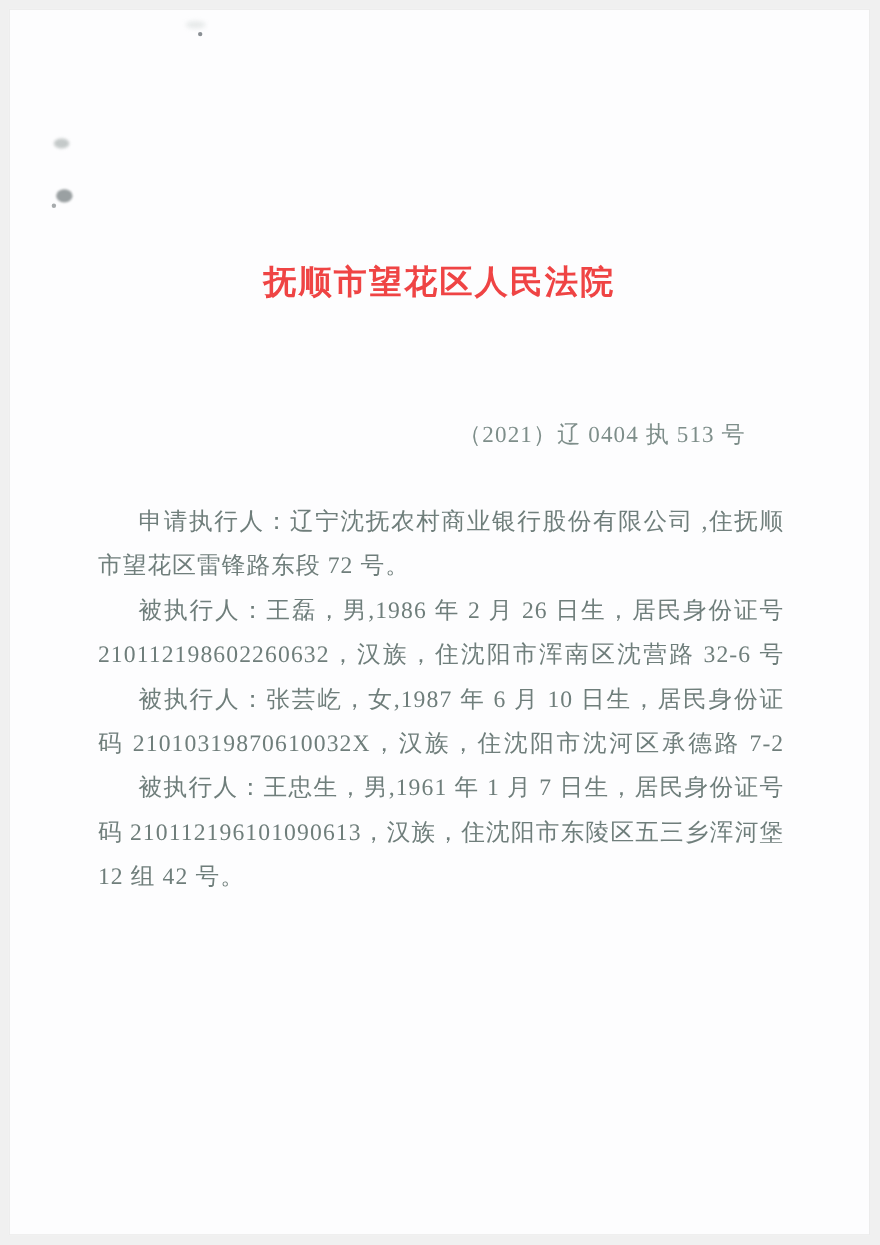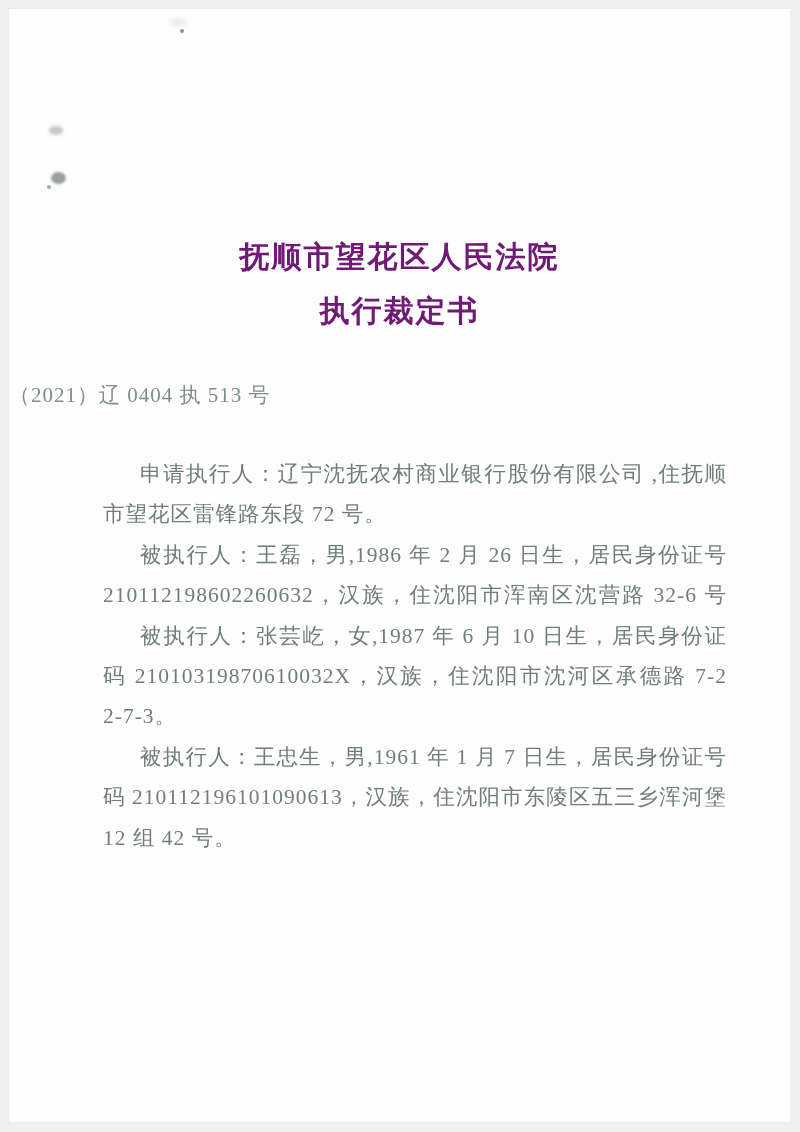--- a/index.html
+++ b/index.html
@@ -32,43 +32,43 @@
   .title-block {
     position: absolute;
     top: 221px;
     left: 0;
     right: 0;
     text-align: center;
     font-family: "Liberation Sans", sans-serif;
     font-weight: 700;
     font-size: 30px;
     line-height: 54px;
-    color: #701a75;
+    color: #ef4444;
     letter-spacing: 2px;
   }
   .case-number {
     position: absolute;
     top: 371px;
     left: 0;
     right: 0;
-    padding-right: 64px;
+    text-align: right;
+    padding-right: 112px;
     font-size: 21px;
     line-height: 30px;
     color: #7e8e8a;
     letter-spacing: 1px;
   }
   .doc-body {
     position: absolute;
     top: 445px;
     left: 80px;
     width: 624px;
     font-size: 21.5px;
     color: #6f7e7b;
     letter-spacing: 1px;
-    margin-left: 14px;
   }
   .para { margin: 0; }
   .line {
     height: 40.4px;
     line-height: 40.4px;
     text-align: left;
     overflow: hidden;
     white-space: nowrap;
   }
   .line.full {
@@ -83,38 +83,36 @@
 
 <div class="page">
   <div class="artifact a5"></div>
   <div class="artifact a1"></div>
   <div class="artifact a2"></div>
   <div class="artifact a3"></div>
   <div class="artifact a4"></div>
 
   <div class="title-block">
     <div>抚顺市望花区人民法院</div>
-    <div>执行裁定书</div>
   </div>
 
   <div class="case-number">（2021）辽 0404 执 513 号</div>
 
   <div class="doc-body">
     <div class="para">
       <div class="line full indent">申请执行人：辽宁沈抚农村商业银行股份有限公司 ,住抚顺</div>
       <div class="line">市望花区雷锋路东段 72 号。</div>
     </div>
     <div class="para">
       <div class="line full indent">被执行人：王磊，男,1986 年 2 月 26 日生，居民身份证号码</div>
       <div class="line full">210112198602260632，汉族，住沈阳市浑南区沈营路 32-6 号</div>
     </div>
     <div class="para">
       <div class="line full indent">被执行人：张芸屹，女,1987 年 6 月 10 日生，居民身份证号</div>
       <div class="line full">码 21010319870610032X，汉族，住沈阳市沈河区承德路 7-2 号</div>
-      <div class="line">2-7-3。</div>
     </div>
     <div class="para">
       <div class="line full indent">被执行人：王忠生，男,1961 年 1 月 7 日生，居民身份证号</div>
       <div class="line full">码 210112196101090613，汉族，住沈阳市东陵区五三乡浑河堡村</div>
       <div class="line">12 组 42 号。</div>
     </div>
   </div>
 </div>
 
 </body></html>

